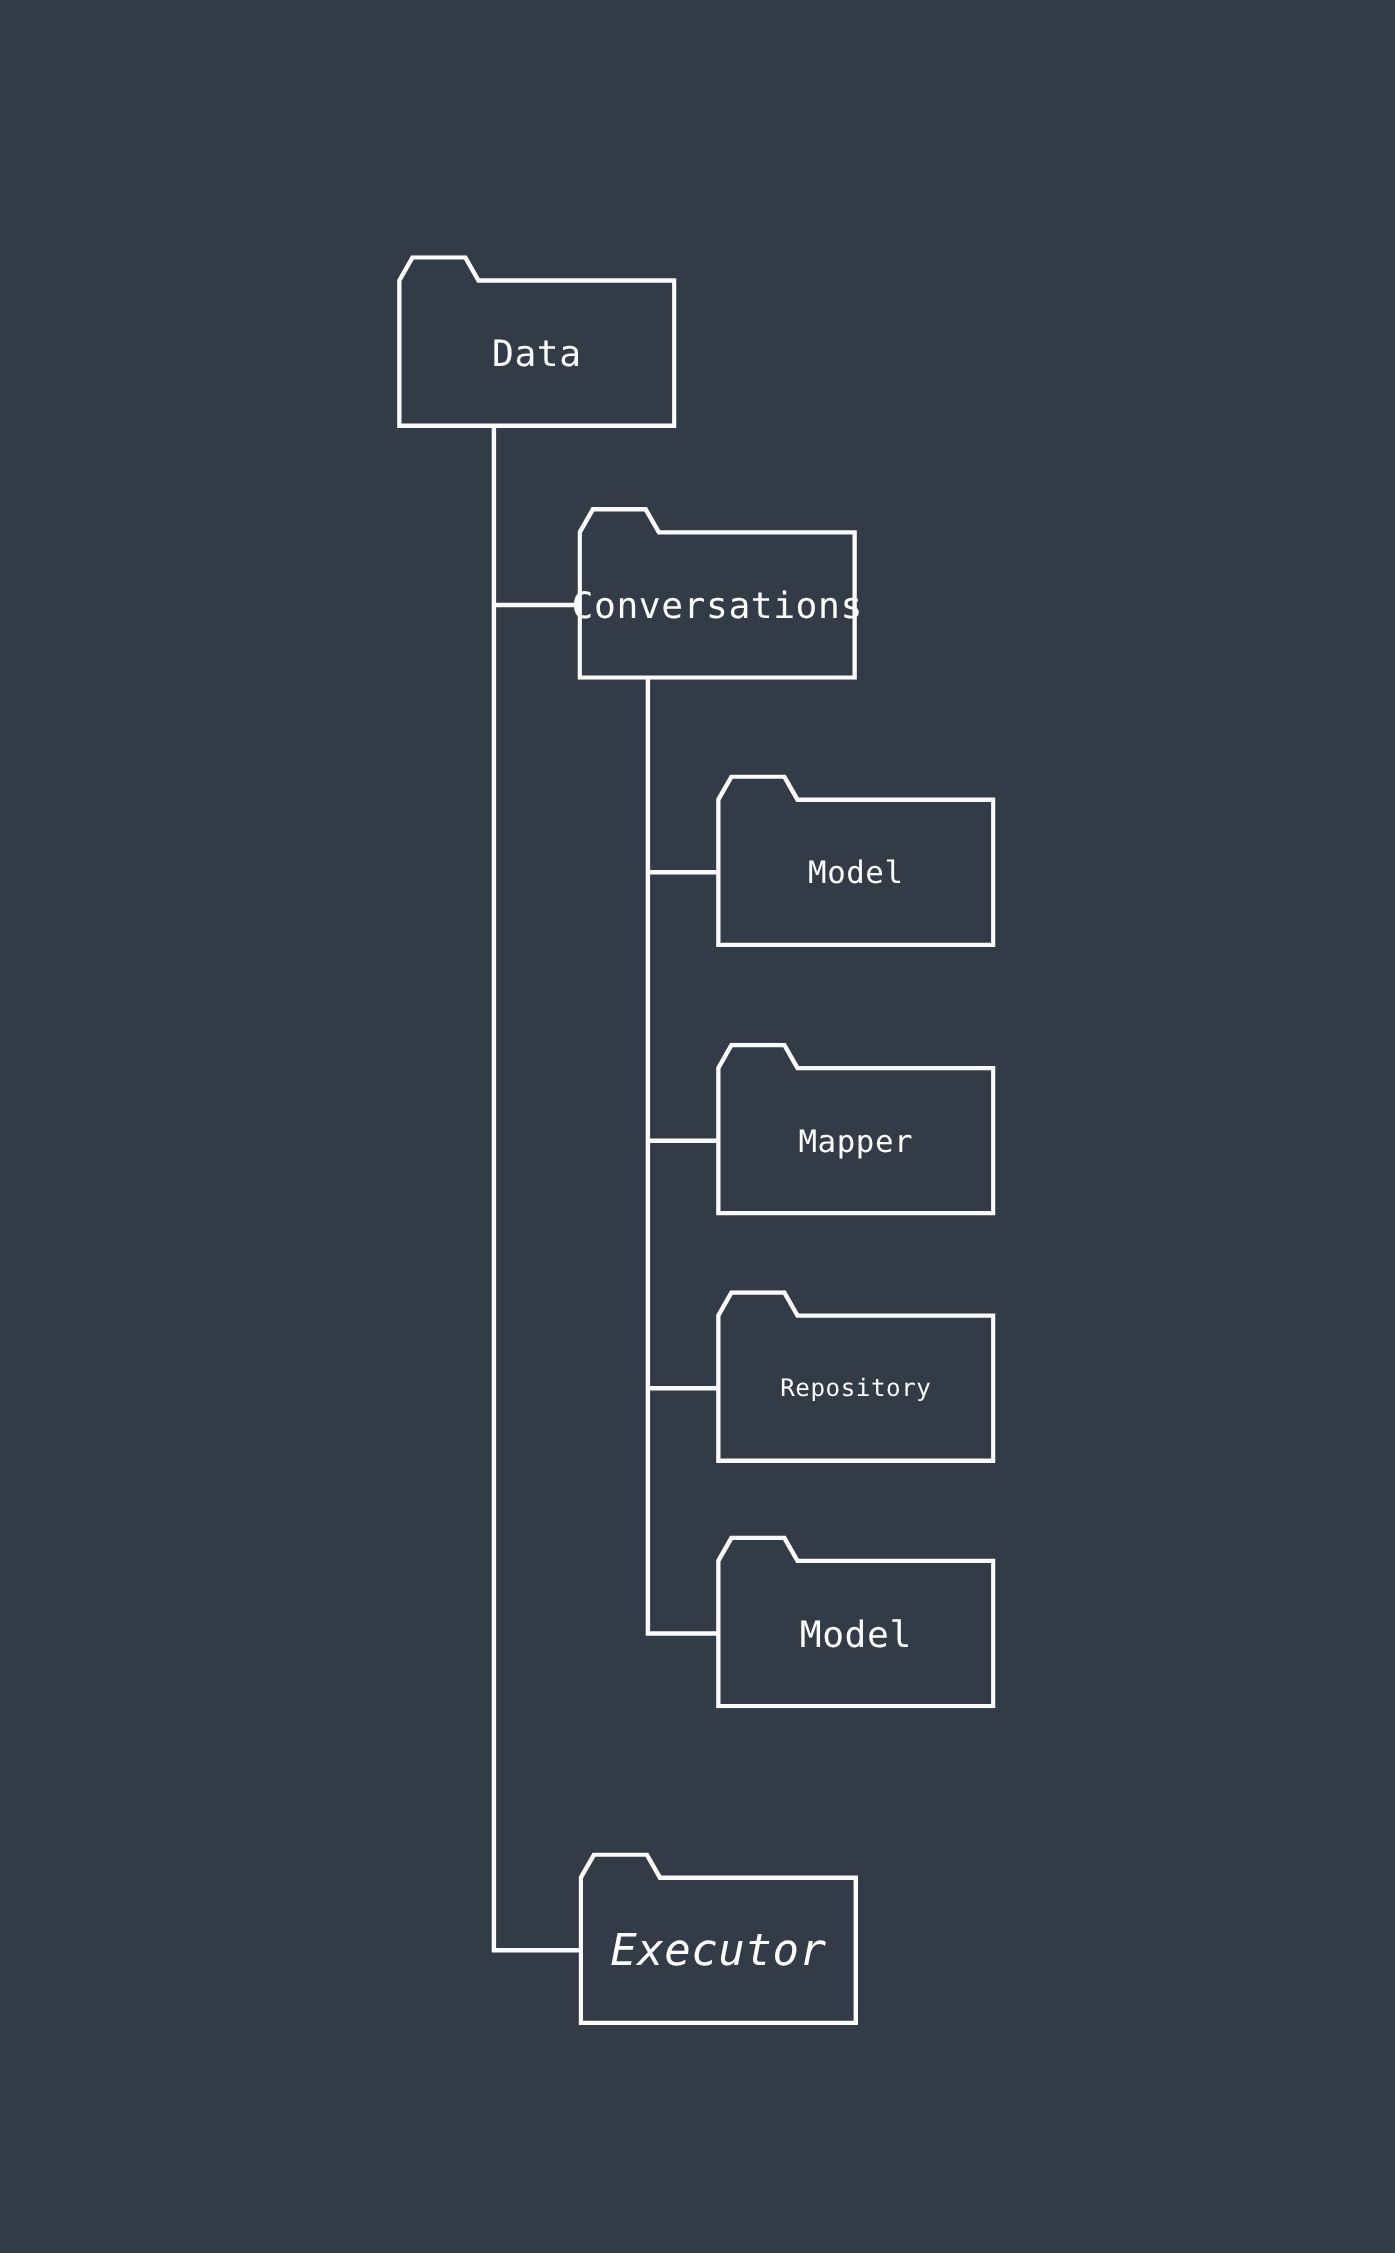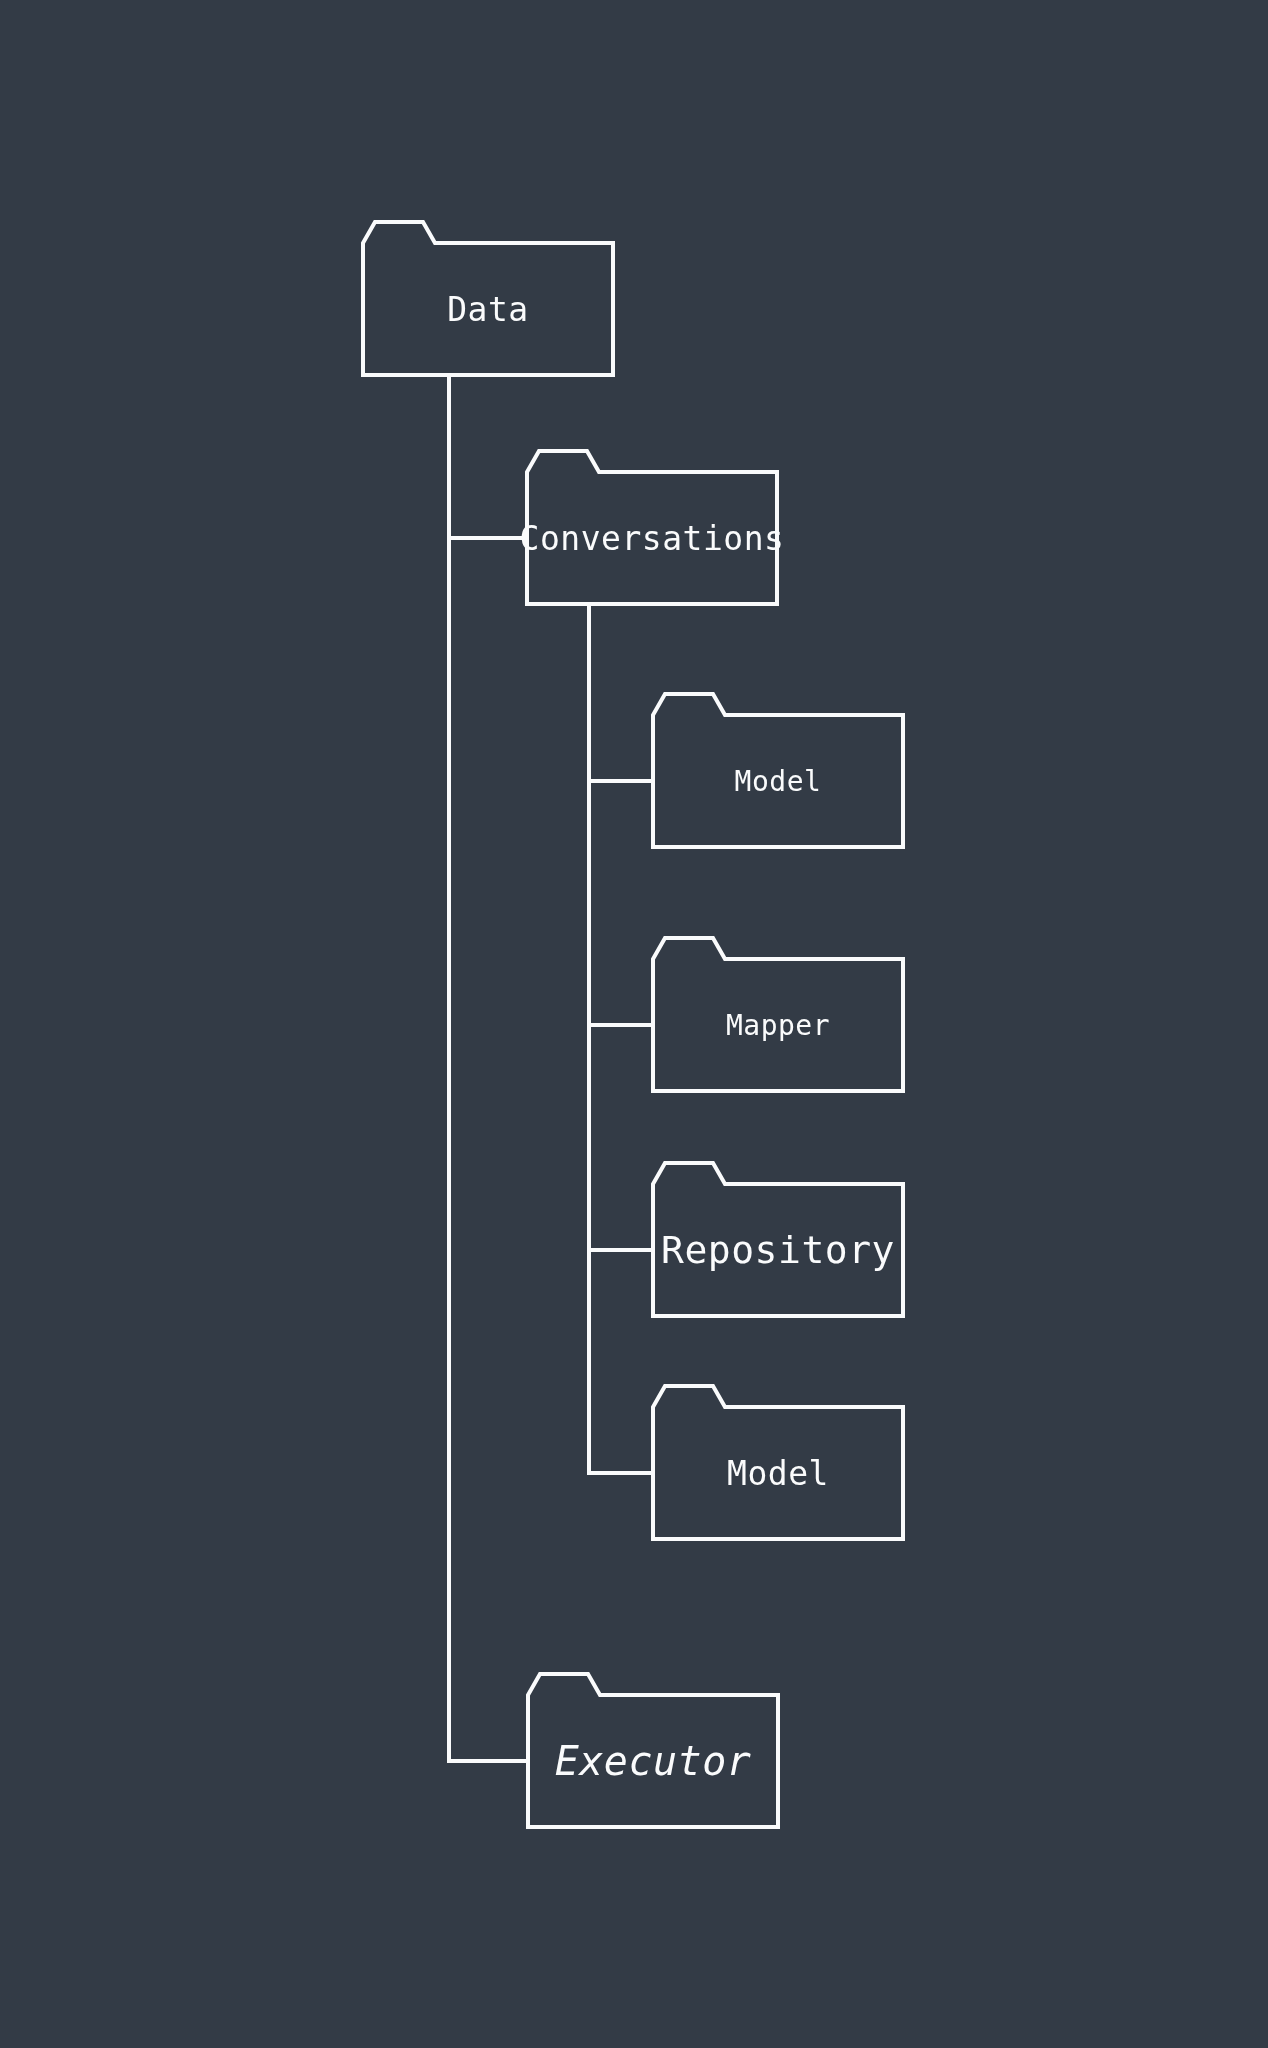--- a/index.html
+++ b/index.html
@@ -9,21 +9,21 @@
   *{margin:0;padding:0;box-sizing:border-box}
   html,body{width:1268px;height:2048px}
   body{
     background:var(--bg);
     font-family:"DejaVu Sans Mono","Liberation Mono",monospace;
     overflow:hidden;
     position:relative;
   }
   .canvas{
     position:absolute;
-    left:0;top:4px;
+    left:0;top:16px;
     width:1268px;height:1600px;
   }
   .connectors{
     position:absolute;
     left:0;top:0;
   }
   .connectors path{
     stroke:var(--fg);
     stroke-width:4;
     fill:none;
@@ -55,21 +55,21 @@
     justify-content:center;
     color:var(--fg);
     letter-spacing:0.5px;
     white-space:nowrap;
   }
   
   #n-data         {left:361px; top:216px;  font-size:33px;}
   #n-conversations{left:525px; top:445px;  font-size:33px;}
   #n-model        {left:651px; top:688px;  font-size:28px;}
   #n-mapper       {left:651px; top:932px;  font-size:28px;}
-  #n-repository   {left:651px; top:1157px; font-size:38px;}
+  #n-repository   {left:651px; top:1157px; font-size:22px;}
   #n-source       {left:651px; top:1380px; font-size:33px;}
   #n-executor     {left:526px; top:1668px; font-size:40px;font-style:italic;}
 </style>
 </head>
 <body>
 
 <div class="canvas">
 
   <svg class="connectors" width="1268" height="2048" viewBox="0 0 1268 2048">
     <path d="M 449,372 V 1757 H 528"></path>

